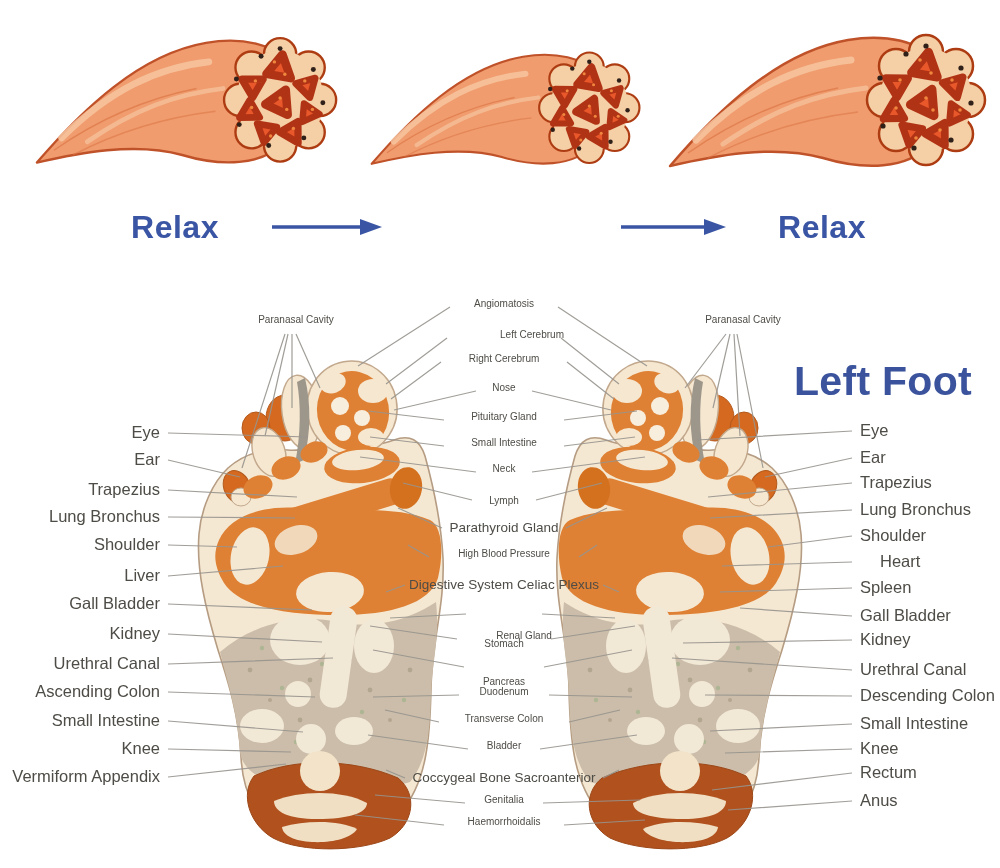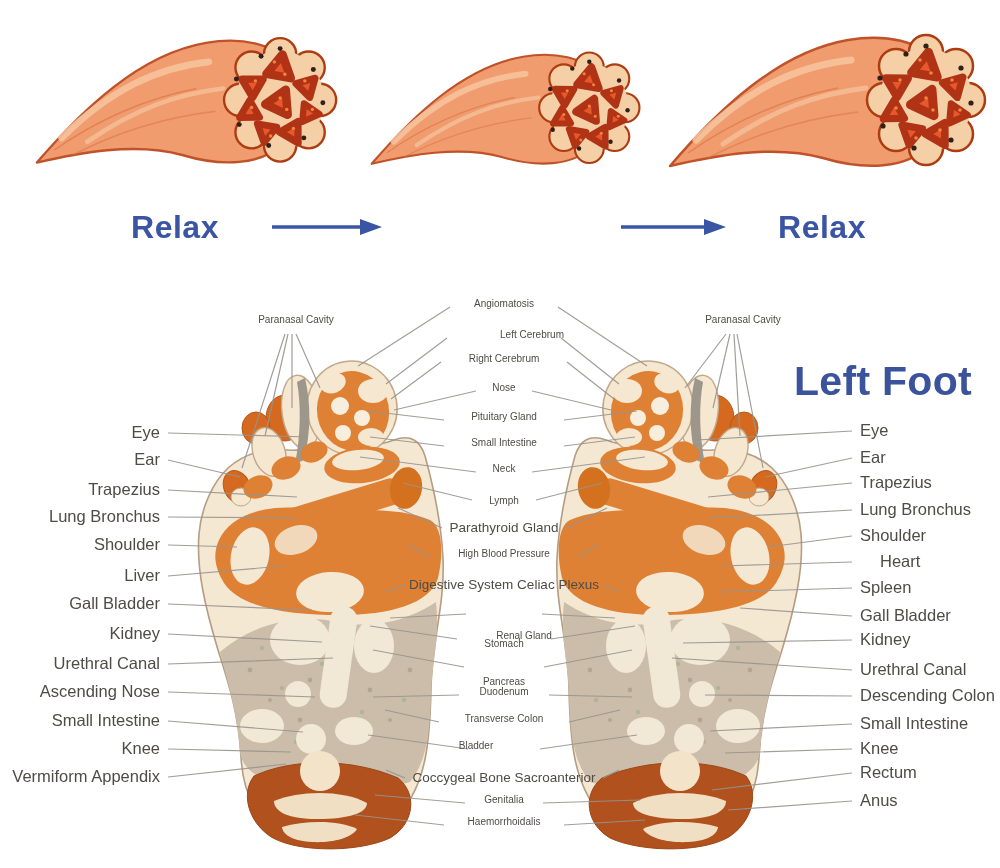--- a/index.html
+++ b/index.html
@@ -184,42 +184,42 @@
 
   <div class="lbl side side-l" style="right:840px;top:424px;">Eye</div>
   <div class="lbl side side-l" style="right:840px;top:451px;">Ear</div>
   <div class="lbl side side-l" style="right:840px;top:481px;">Trapezius</div>
   <div class="lbl side side-l" style="right:840px;top:508px;">Lung Bronchus</div>
   <div class="lbl side side-l" style="right:840px;top:536px;">Shoulder</div>
   <div class="lbl side side-l" style="right:840px;top:567px;">Liver</div>
   <div class="lbl side side-l" style="right:840px;top:595px;">Gall Bladder</div>
   <div class="lbl side side-l" style="right:840px;top:625px;">Kidney</div>
   <div class="lbl side side-l" style="right:840px;top:655px;">Urethral Canal</div>
-  <div class="lbl side side-l" style="right:840px;top:683px;">Ascending Nose</div>
+  <div class="lbl side side-l" style="right:840px;top:683px;">Ascending Colon</div>
   <div class="lbl side side-l" style="right:840px;top:712px;">Small Intestine</div>
   <div class="lbl side side-l" style="right:840px;top:740px;">Knee</div>
   <div class="lbl side side-l" style="right:840px;top:768px;">Vermiform Appendix</div>
 
   <div class="lbl ctr" style="left:504px;top:299px;">Angiomatosis</div>
   <div class="lbl ctr" style="left:532px;top:330px;">Left Cerebrum</div>
   <div class="lbl ctr" style="left:504px;top:354px;">Right Cerebrum</div>
   <div class="lbl ctr" style="left:504px;top:383px;">Nose</div>
   <div class="lbl ctr" style="left:504px;top:412px;">Pituitary Gland</div>
   <div class="lbl ctr" style="left:504px;top:438px;">Small Intestine</div>
   <div class="lbl ctr" style="left:504px;top:464px;">Neck</div>
   <div class="lbl ctr" style="left:504px;top:496px;">Lymph</div>
   <div class="lbl ctr sm" style="left:504px;top:521px;">Parathyroid Gland</div>
   <div class="lbl ctr" style="left:504px;top:549px;">High Blood Pressure</div>
   <div class="lbl ctr sm" style="left:504px;top:578px;">Digestive System Celiac Plexus</div>
   <div class="lbl ctr" style="left:504px;top:606px;margin-top:33px;">Stomach</div>
   <div class="lbl ctr" style="left:524px;top:631px;">Renal Gland</div>
   <div class="lbl ctr" style="left:504px;top:677px;">Pancreas</div>
   <div class="lbl ctr" style="left:504px;top:687px;">Duodenum</div>
   <div class="lbl ctr" style="left:504px;top:714px;">Transverse Colon</div>
-  <div class="lbl ctr" style="left:476px;top:741px;">Bladder</div>
+  <div class="lbl ctr" style="left:504px;top:741px;">Bladder</div>
   <div class="lbl ctr sm" style="left:504px;top:771px;">Coccygeal Bone Sacroanterior</div>
   <div class="lbl ctr" style="left:504px;top:795px;">Genitalia</div>
   <div class="lbl ctr" style="left:504px;top:817px;">Haemorrhoidalis</div>
 
   <div class="lbl side" style="left:860px;top:422px;">Eye</div>
   <div class="lbl side" style="left:860px;top:449px;">Ear</div>
   <div class="lbl side" style="left:860px;top:474px;">Trapezius</div>
   <div class="lbl side" style="left:860px;top:501px;">Lung Bronchus</div>
   <div class="lbl side" style="left:860px;top:527px;">Shoulder</div>
   <div class="lbl side" style="left:860px;top:553px;margin-left:20px;">Heart</div>

